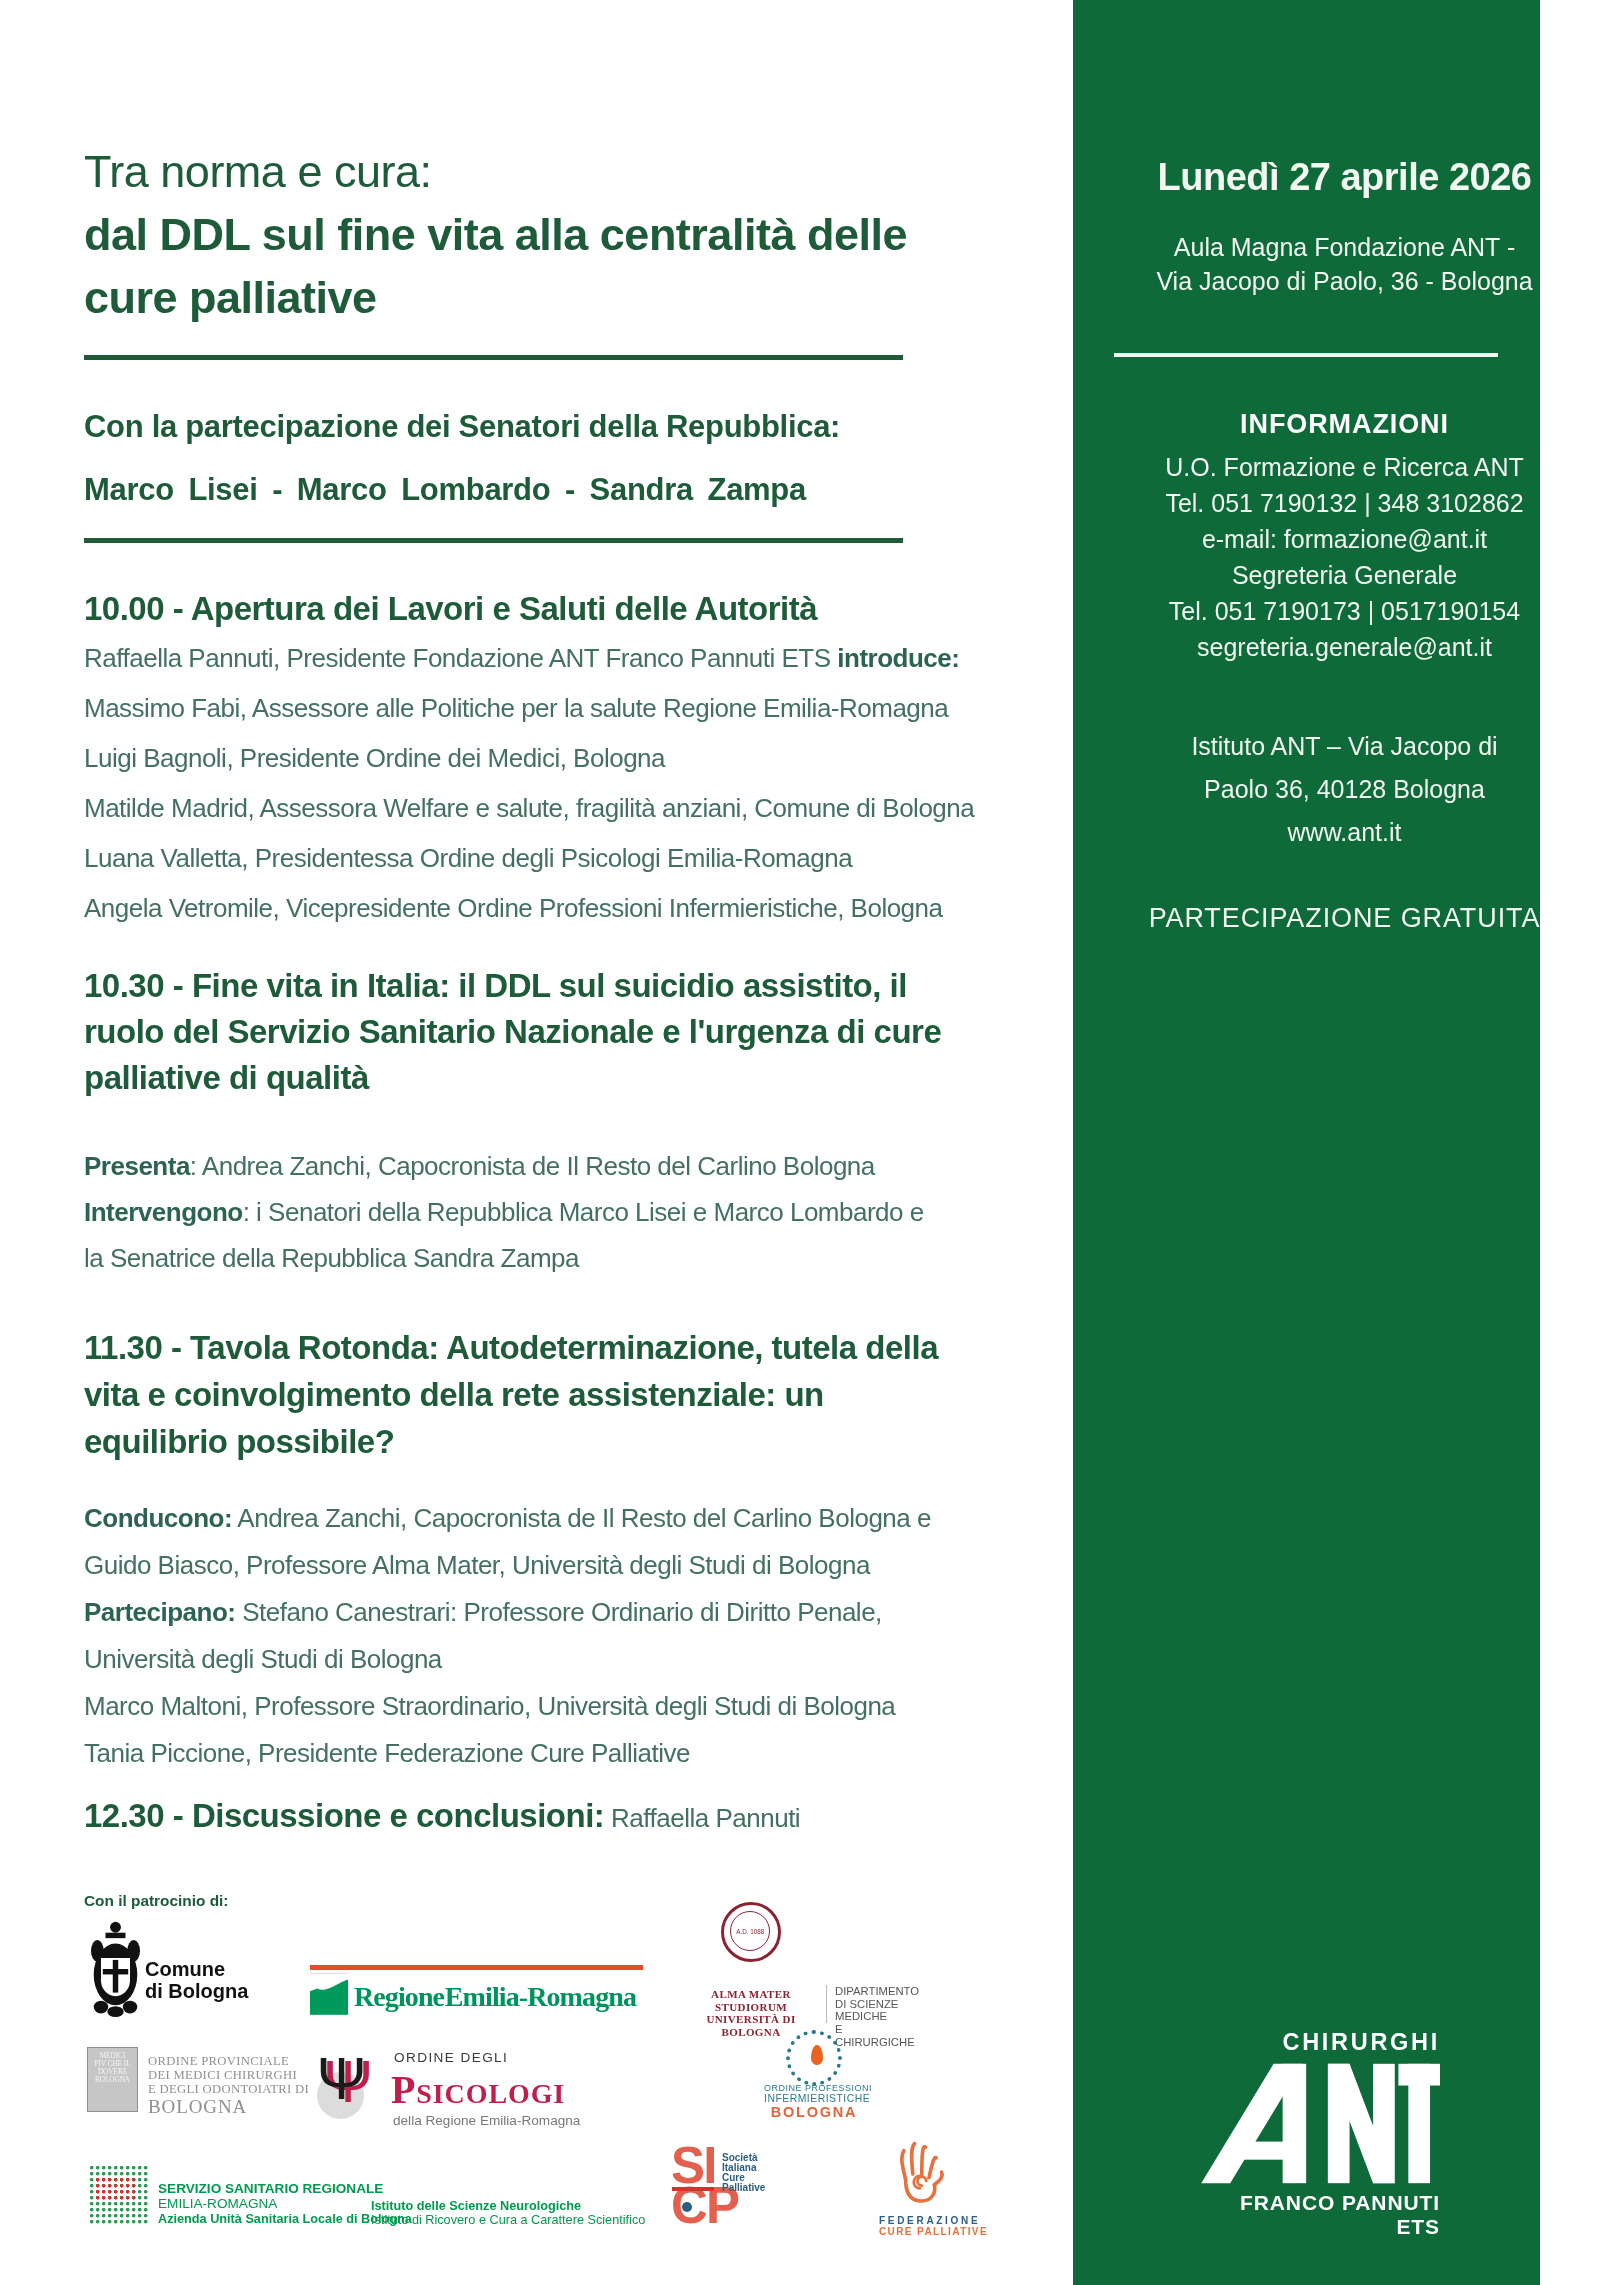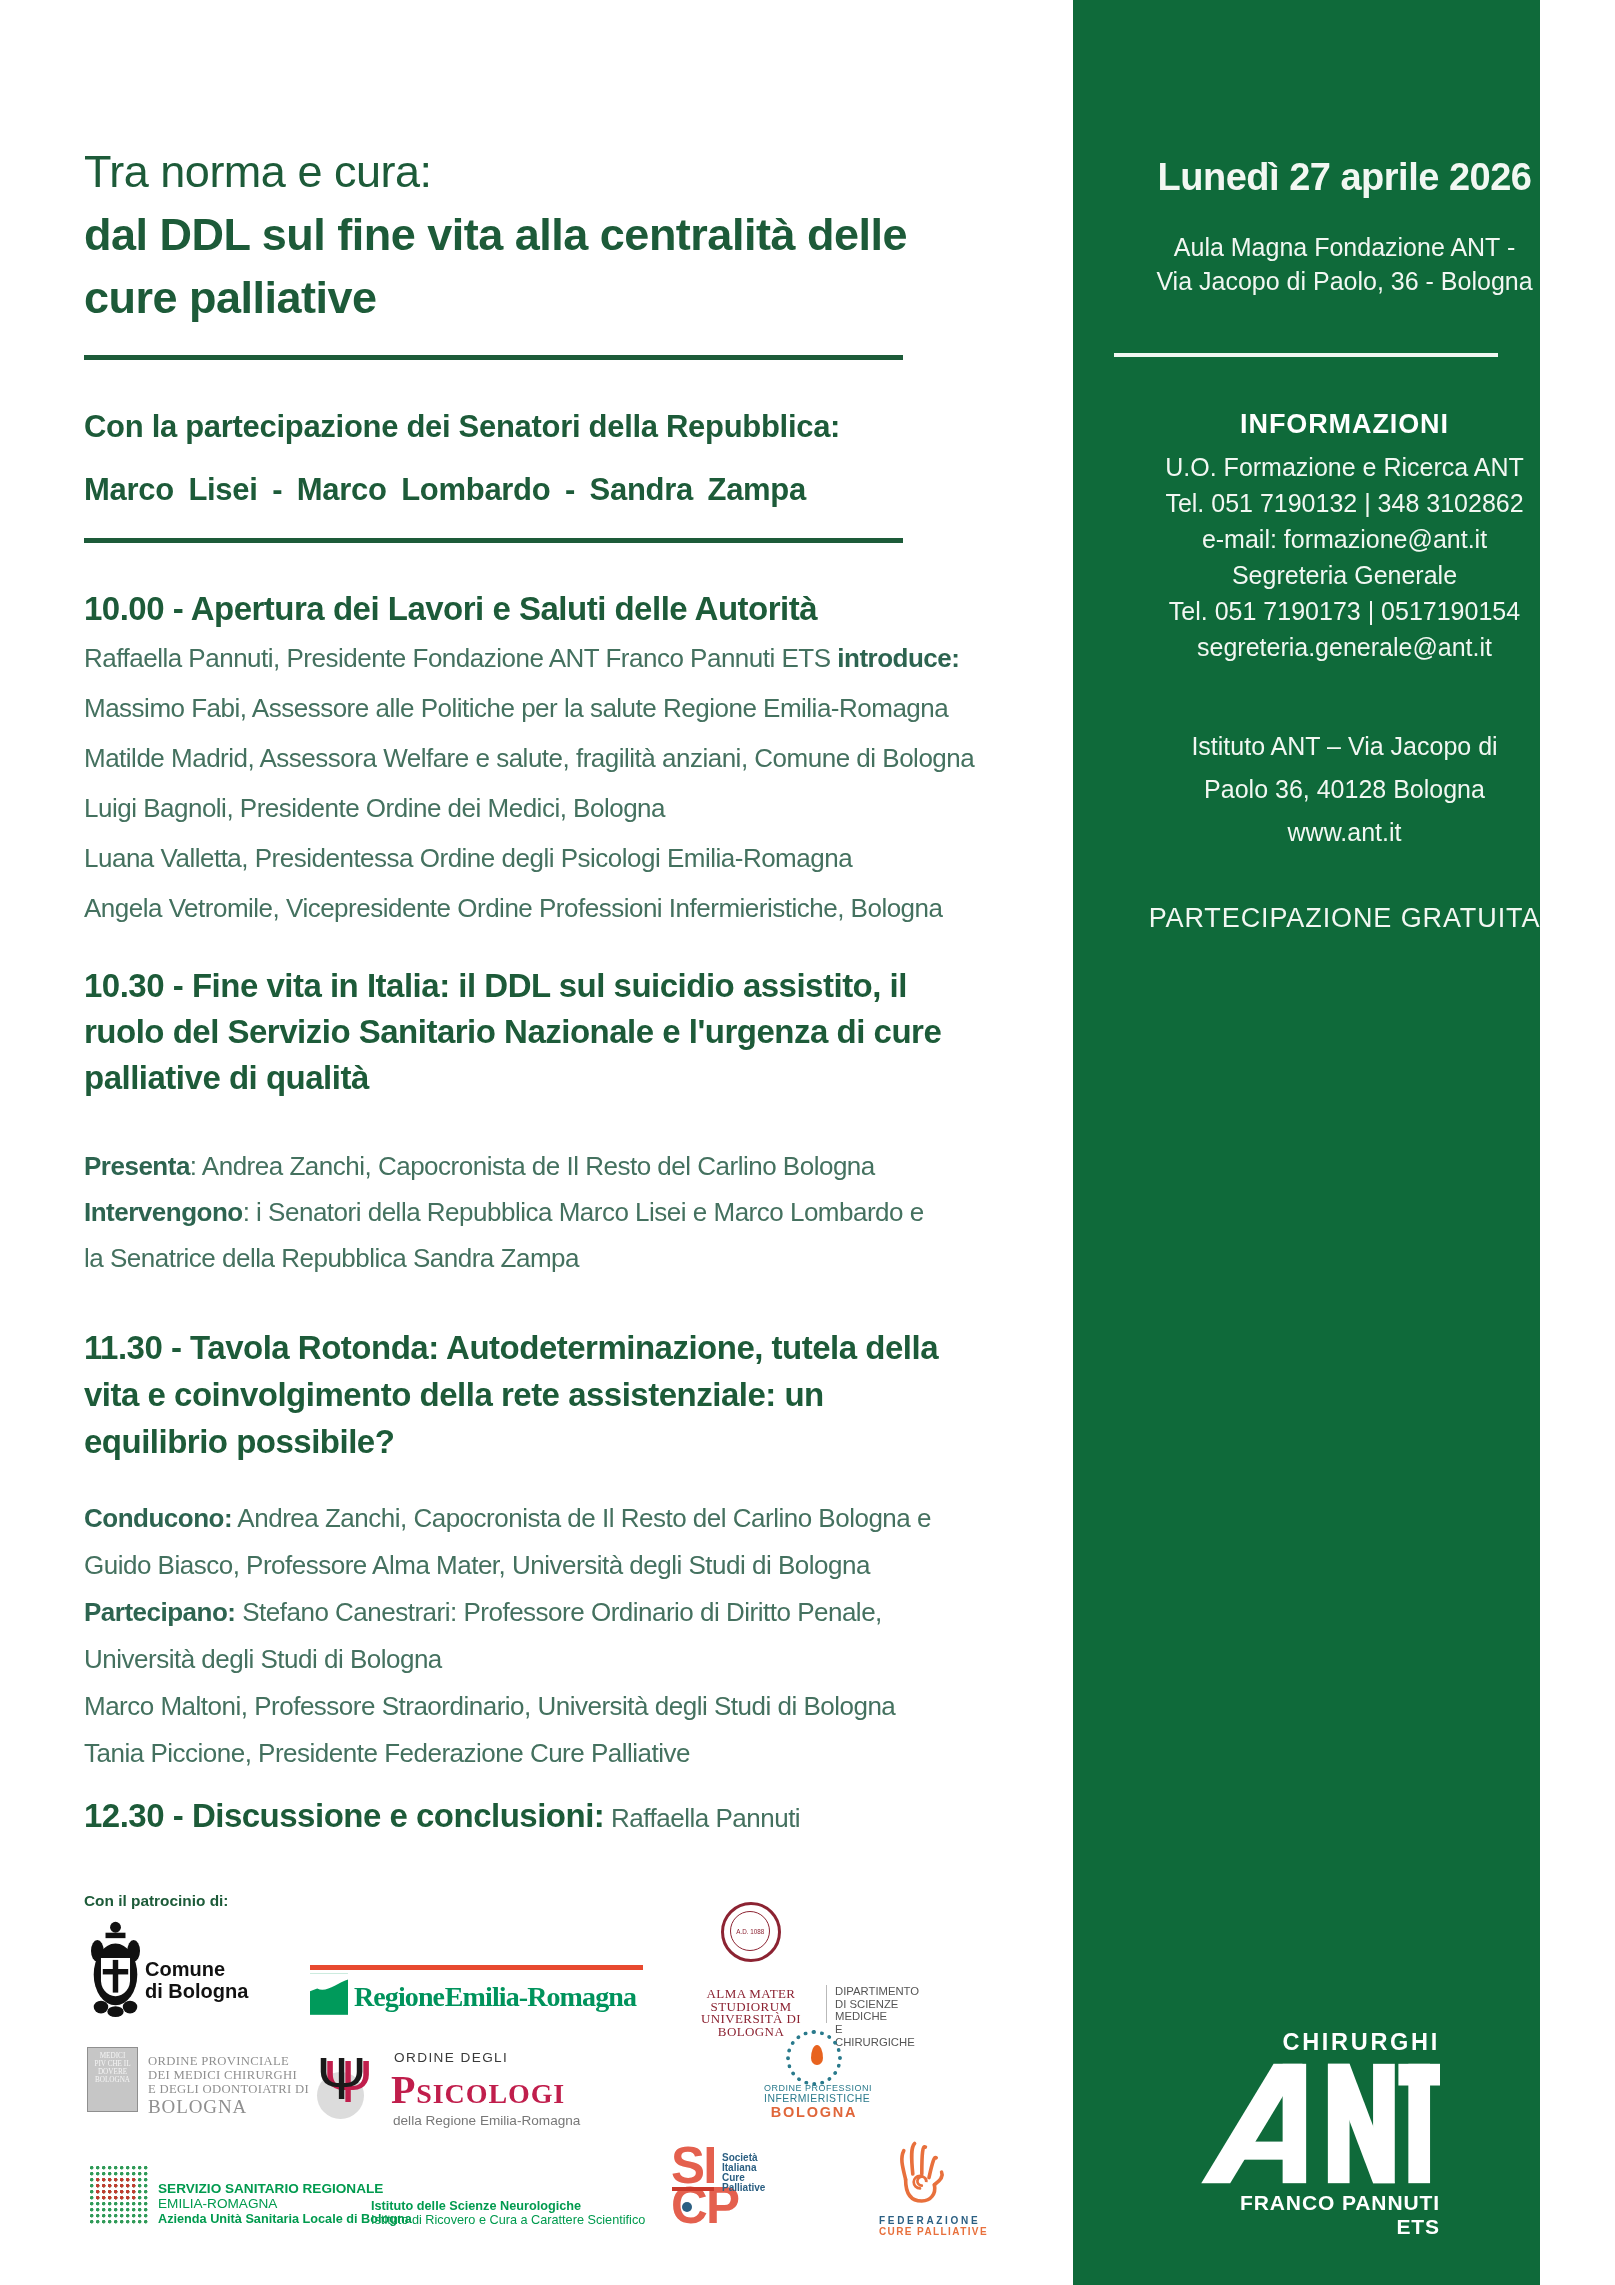--- a/index.html
+++ b/index.html
@@ -32,21 +32,21 @@
   .regione{left:310px;top:1965px;width:335px;}
   .regione-bar{position:absolute;left:0;top:0;width:333px;height:5.4px;background:#e8492f;}
   .regione-mark{position:absolute;left:0;top:8.1px;}
   .regione-name{position:absolute;left:44px;top:16.3px;font-family:"Liberation Serif",serif;font-weight:700;
                 font-size:28px;color:#00935c;letter-spacing:-0.9px;word-spacing:-5.4px;}
   .alma{left:721px;top:1902px;}
   .alma-seal{position:absolute;left:0;top:0;width:60px;height:60px;border:3.6px solid #8c2332;border-radius:50%;}
   .alma-seal-in{position:absolute;left:6.3px;top:6.3px;width:40px;height:40px;border:1.4px solid #8c2332;border-radius:50%;
                 color:#8c2332;font-size:6.3px;text-align:center;line-height:40px;}
   .alma-cap{position:absolute;left:-36px;top:86px;width:132px;text-align:center;font-family:"Liberation Serif",serif;
-            font-size:13px;line-height:12.7px;color:#8c2332;letter-spacing:0.4px;}
+            font-size:11px;line-height:12.7px;color:#8c2332;letter-spacing:0.4px;font-weight:bold;}
   .alma-div{position:absolute;left:105px;top:83px;width:1.4px;height:38px;background:#b9b9b9;}
   .alma-dept{position:absolute;left:114px;top:83px;font-size:11.3px;line-height:12.7px;color:#555;}
   .medici-seal{left:87px;top:2047px;width:51px;height:65px;background:#c6c6c6;border:1.8px solid #8f8f8f;
                color:#f5f5f5;font-family:"Liberation Serif",serif;font-size:7.2px;text-align:center;line-height:8.1px;padding-top:3.6px;}
   .medici-txt{left:148px;top:2054px;font-family:"Liberation Serif",serif;color:#8f8f8f;font-size:12.7px;line-height:14px;letter-spacing:0.3px;}
   .medici-txt .big{font-size:19px;letter-spacing:0.9px;line-height:22px;}
   .psi{left:312px;top:2047px;width:63px;height:74px;}
   .psi-rosette{position:absolute;left:5.4px;top:25px;width:47px;height:47px;border-radius:50%;background:#dcdcdc;}
   .psi-glyph{position:absolute;font-size:60px;line-height:60px;font-weight:400;}
   .psi-red{left:11px;top:5.4px;color:#c01e4c;}
@@ -110,22 +110,22 @@
     <div class="nw">Con la partecipazione dei Senatori della Repubblica:</div>
     <div class="nw part-names">Marco Lisei  -  Marco Lombardo  -  Sandra Zampa</div>
   </div>
 
   <div class="abs rule rule-2"></div>
 
   <div class="abs hd nw" style="top:586px;">10.00 - Apertura dei Lavori e Saluti delle Autorità</div>
   <div class="abs body-block lh55" style="top:633px;">
     <div class="nw"><span>Raffaella Pannuti, Presidente Fondazione ANT Franco Pannuti ETS </span><span class="bb">introduce:</span></div>
     <div class="nw">Massimo Fabi, Assessore alle Politiche per la salute Regione Emilia-Romagna</div>
+    <div class="nw">Luigi Bagnoli, Presidente Ordine dei Medici, Bologna</div>
     <div class="nw">Matilde Madrid, Assessora Welfare e salute, fragilità anziani, Comune di Bologna</div>
-    <div class="nw">Luigi Bagnoli, Presidente Ordine dei Medici, Bologna</div>
     <div class="nw">Luana Valletta, Presidentessa Ordine degli Psicologi Emilia-Romagna</div>
     <div class="nw">Angela Vetromile, Vicepresidente Ordine Professioni Infermieristiche, Bologna</div>
   </div>
 
   <div class="abs hd lh51" style="top:963px;">
     <div class="nw">10.30 - Fine vita in Italia: il DDL sul suicidio assistito, il</div>
     <div class="nw">ruolo del Servizio Sanitario Nazionale e l'urgenza di cure</div>
     <div class="nw">palliative di qualità</div>
   </div>
   <div class="abs body-block lh51" style="top:1143px;">

